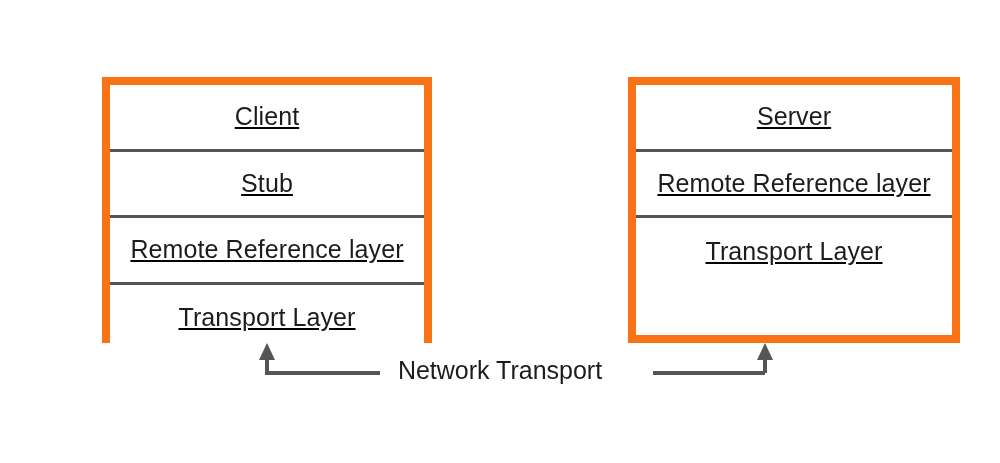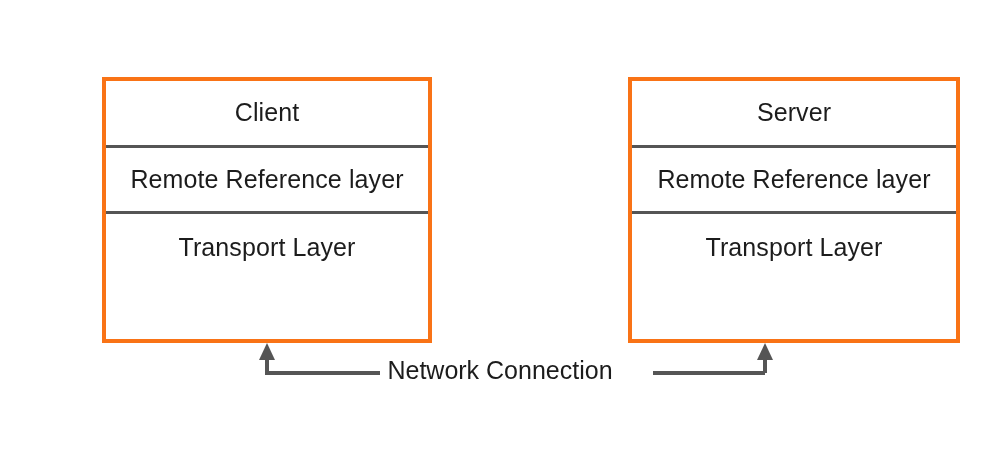--- a/index.html
+++ b/index.html
@@ -19,23 +19,24 @@
   #canvas {
     position: absolute;
     inset: 0;
     width: 1000px;
     height: 463px;
   }
 
   
   .stack {
     position: absolute;
-    border: 4px solid #f97316;
+    border: 8px solid #f97316;
     box-sizing: border-box;
     background: #ffffff;
+    text-decoration: underline;
   }
   #stack-client {
     left: 102px;
     top: 77px;
     width: 330px;
     height: 266px;
   }
   #stack-server {
     left: 628px;
     top: 77px;
@@ -89,20 +90,23 @@
 </head>
 <body>
 
 <div id="canvas">
 
   <div class="stack" id="stack-client">
     <div class="layer-row">
       <span class="layer-label">Client</span>
     </div>
     <div class="layer-row">
+      <span class="layer-label">Stub</span>
+    </div>
+    <div class="layer-row">
       <span class="layer-label">Remote Reference layer</span>
     </div>
     <div class="layer-row">
       <span class="layer-label">Transport Layer</span>
     </div>
   </div>
 
   <div class="stack" id="stack-server">
     <div class="layer-row">
       <span class="layer-label">Server</span>
@@ -123,15 +127,15 @@
 
     <path d="M265,373 L380,373" stroke="#555555" stroke-width="4" fill="none"></path>
 
     <path d="M653,373 L765,373" stroke="#555555" stroke-width="4" fill="none"></path>
 
     <path d="M765,373 L765,358" stroke="#555555" stroke-width="4" fill="none"></path>
 
     <polygon points="765,343 757,360 773,360" fill="#555555"></polygon>
   </svg>
 
-  <div id="network-connection-label">Network Connection</div>
+  <div id="network-connection-label">Network Transport</div>
 
 </div>
 
 </body></html>

